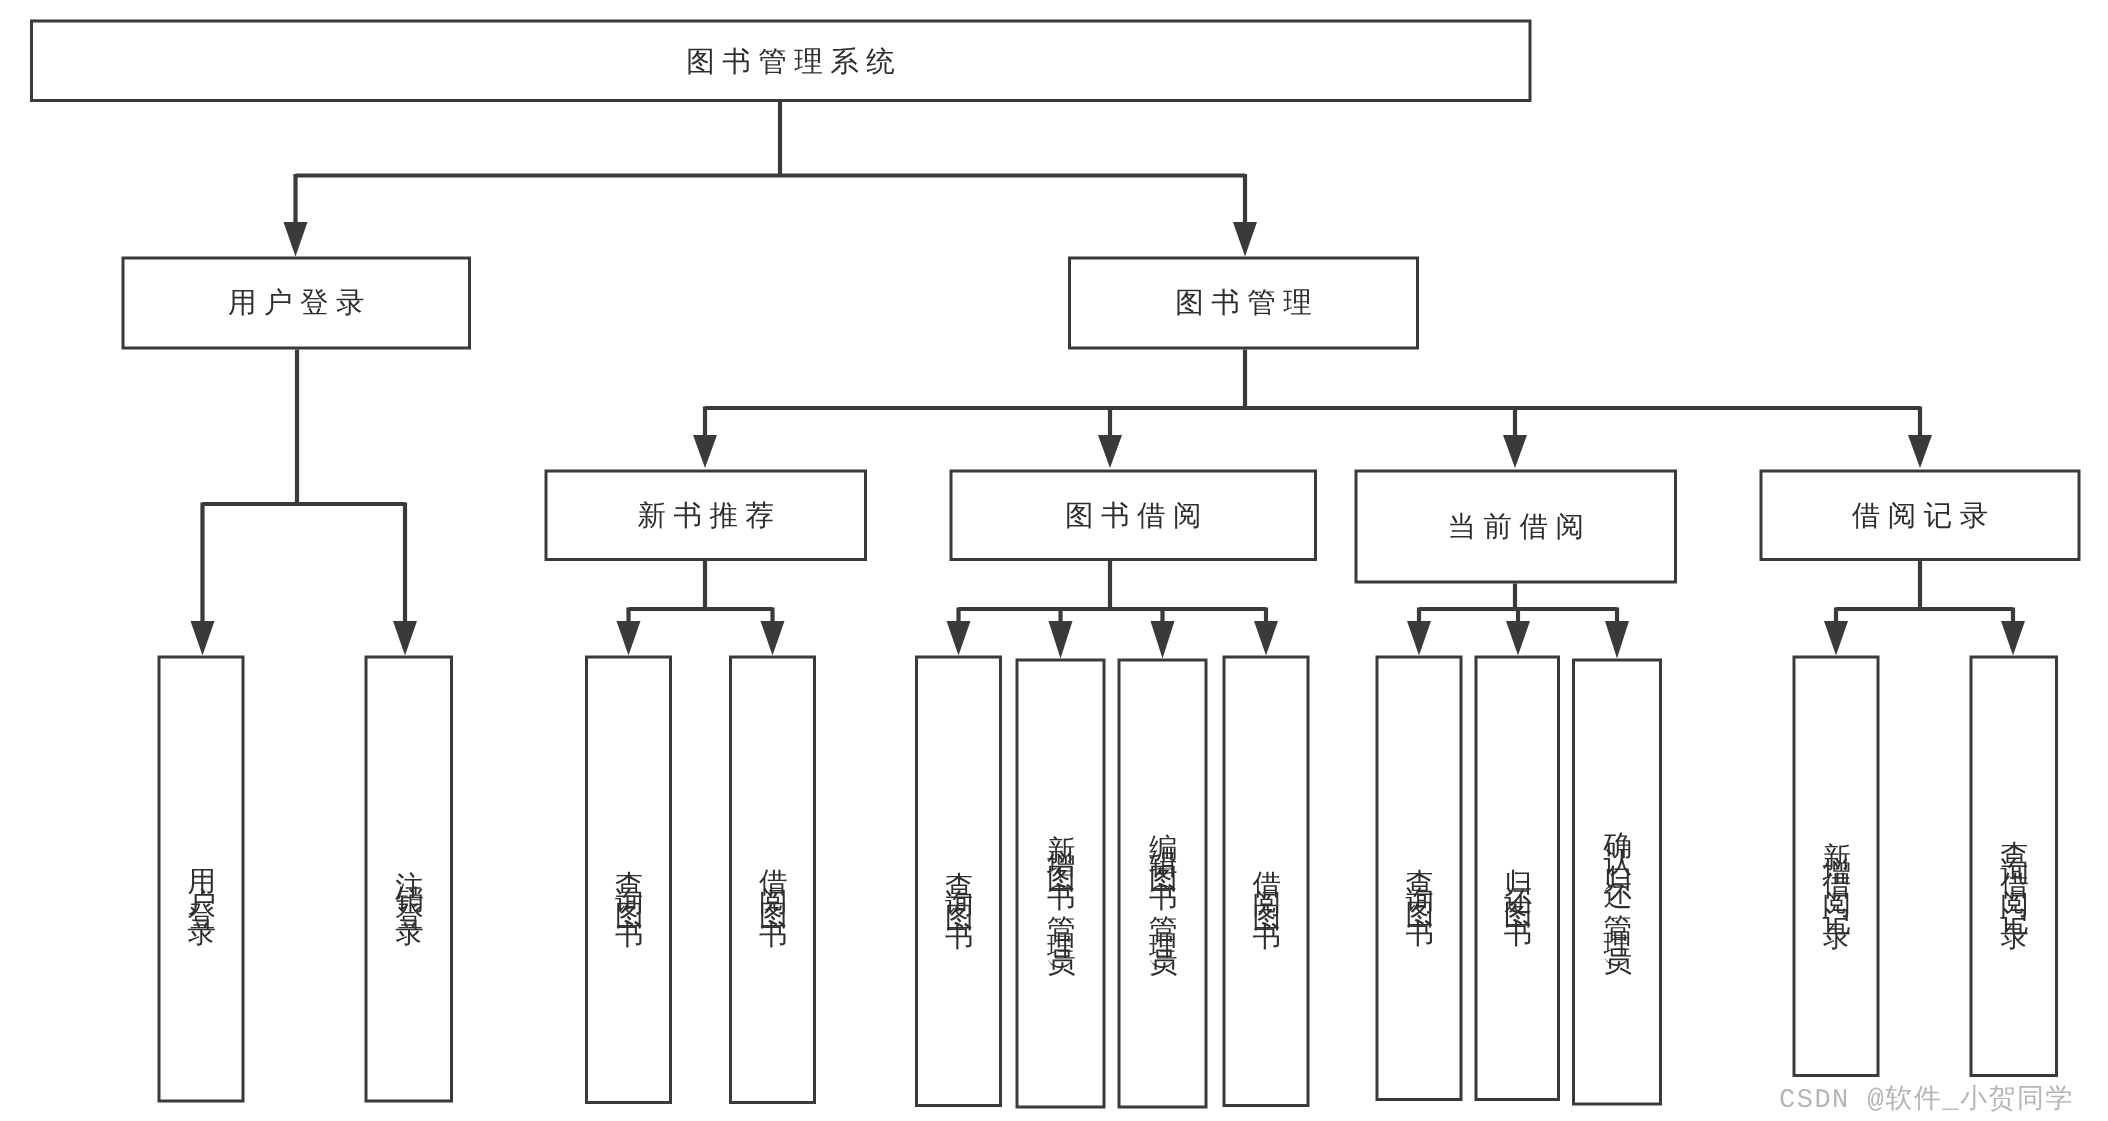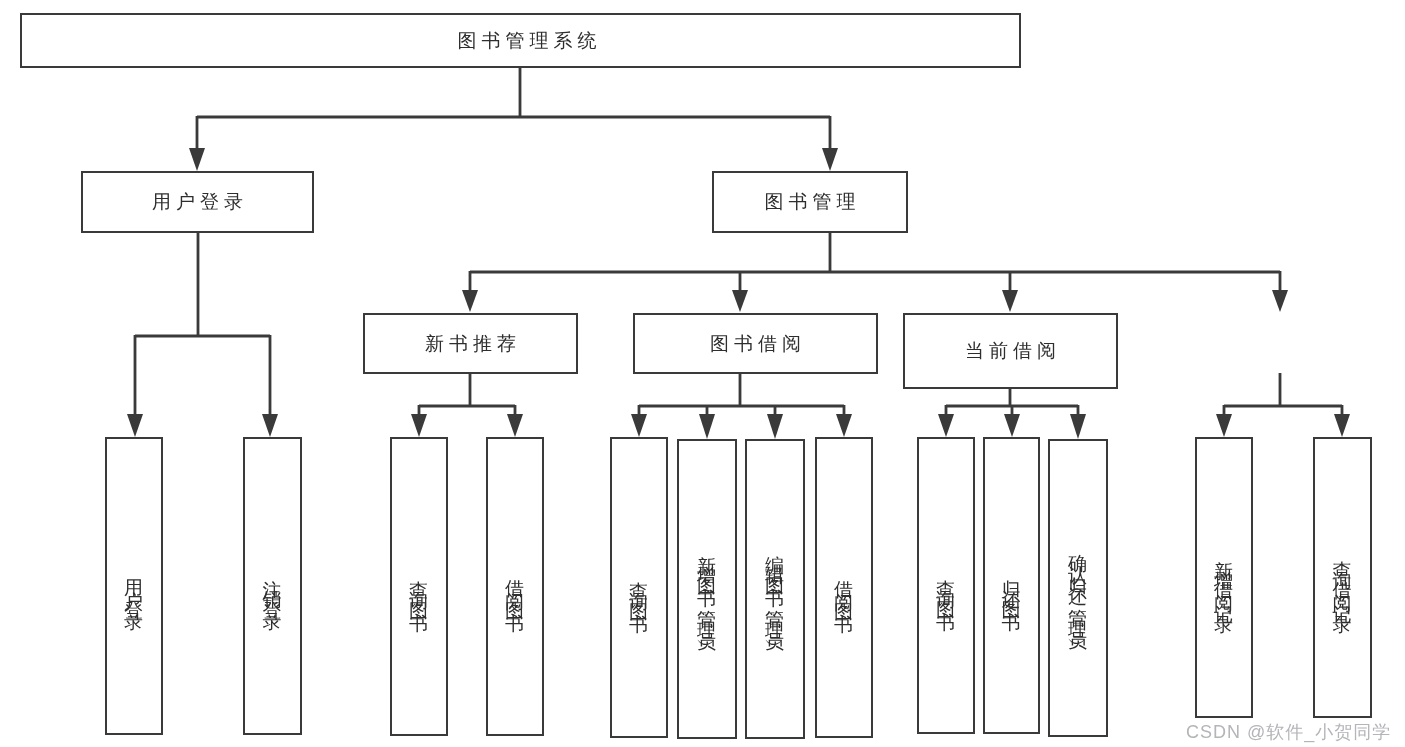--- a/index.html
+++ b/index.html
@@ -51,20 +51,21 @@
     white-space:nowrap;
   }
   #watermark{
     position:absolute;
     left:1186px;top:720px;
     font-size:18px;
     color:var(--watermark);
     letter-spacing:1px;
     white-space:nowrap;
     z-index:5;
+    font-family:Liberation Mono, monospace;
   }
 </style>
 </head>
 <body>
 
 <div id="stage">
 
   <svg id="wires" width="1405" height="747" viewBox="0 0 1405 747">
 
     <path d="M520 67 L520 117 M197 117 L830 117 M197 116 L197 150 M830 116 L830 150"></path>
@@ -101,32 +102,35 @@
     <polygon points="1334,414 1350,414 1342,437"></polygon>
   </svg>
 
   <div class="node hbox" style="left:20px;top:13px;width:1001px;height:55px;padding-left:13px;">
     <span>图书管理系统</span>
   </div>
 
   <div class="node hbox" style="left:81px;top:171px;width:233px;height:62px;">
     <span>用户登录</span>
   </div>
-  <div class="node hbox" style="left:712px;top:171px;width:196px;height:62px;">
+  <div class="node hbox" style="left:712px;top:171px;width:234px;height:62px;">
     <span>图书管理</span>
   </div>
 
   <div class="node hbox" style="left:363px;top:313px;width:215px;height:61px;">
     <span>新书推荐</span>
   </div>
   <div class="node hbox" style="left:633px;top:313px;width:245px;height:61px;">
     <span>图书借阅</span>
   </div>
   <div class="node hbox" style="left:903px;top:313px;width:215px;height:76px;">
     <span>当前借阅</span>
+  </div>
+  <div class="node hbox" style="left:1173px;top:313px;width:214px;height:61px;">
+    <span>借阅记录</span>
   </div>
 
   <div class="node vbox" style="left:105px;top:437px;width:58px;height:298px;">
     <span>用户登录</span>
   </div>
   <div class="node vbox" style="left:243px;top:437px;width:59px;height:298px;">
     <span>注销登录</span>
   </div>
 
   <div class="node vbox" style="left:390px;top:437px;width:58px;height:299px;">

